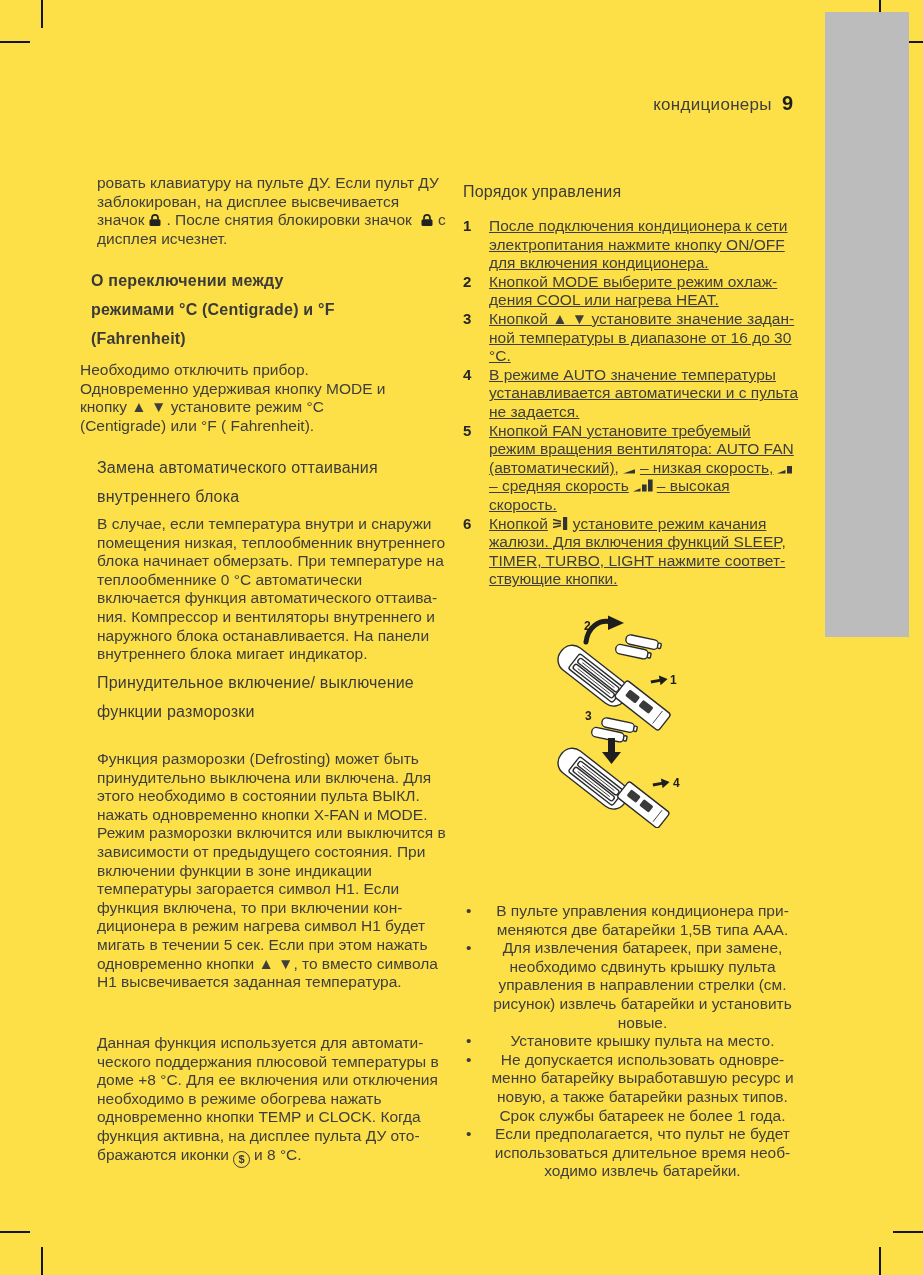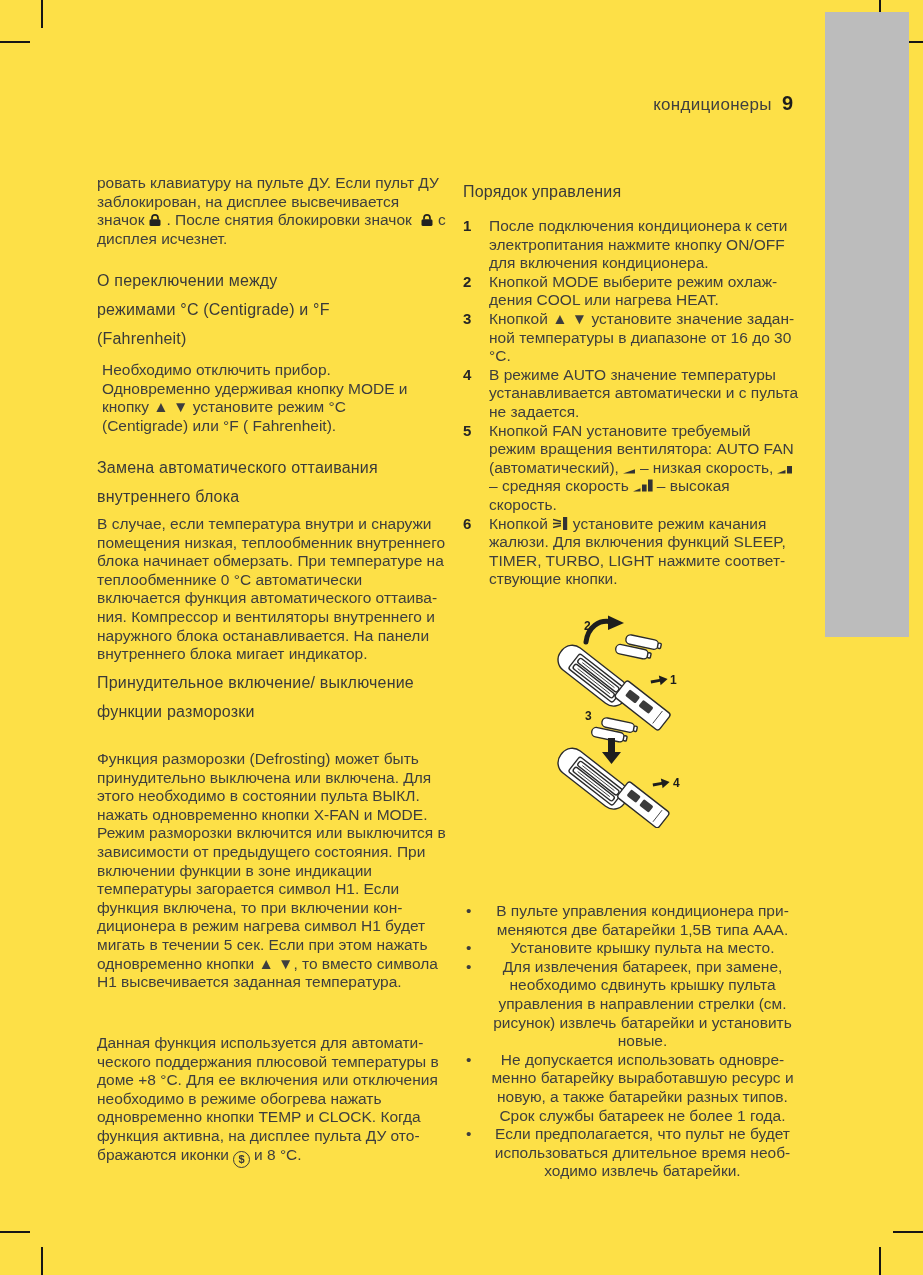--- a/index.html
+++ b/index.html
@@ -20,21 +20,21 @@
   .header-chapter { font-size:17px; color:#3f3f3f; letter-spacing:0.3px; }
   .header-page-num { font-size:20px; font-weight:700; color:#1d1d1d; margin-left:10px; }
 
   .heading { font-size:16px; line-height:29px; font-weight:400; color:#3a3a3a; letter-spacing:0.2px; }
   .body-text { font-size:15.5px; line-height:18.6px; color:#3e3e3e; -webkit-hyphens:manual; hyphens:manual; }
 
   
   .steps { }
   .step { display:flex; align-items:flex-start; }
   .step-num { flex:0 0 26px; width:26px; font-weight:700; color:#262626; font-size:15px; line-height:18.6px; }
-  .step-body { flex:1; }
+  .step-body { flex:1;text-decoration:underline; }
 
   
   .bullet { position:relative; padding-left:21px;text-align:center; }
   .bullet::before { content:"•"; position:absolute; left:3px; top:0; color:#3e3e3e; }
 
   
   .inline-icon { display:inline-block; vertical-align:-1px; margin:0 4px; }
   .icon-lock { vertical-align:-2px; }
   .icon-swing { vertical-align:-2px; margin:0 5px; }
   .circle-icon {
@@ -70,22 +70,22 @@
     <span>ровать клавиатуру на пульте ДУ. Если пульт ДУ заблокирован, на дисплее высвечивается значок</span><svg class="inline-icon icon-lock" width="14" height="13" viewBox="0 0 14 13">
         <path d="M4 5.4 V3.9 a3 3 0 0 1 6 0 V5.4" fill="none" stroke="#222" stroke-width="1.7"></path>
         <rect x="1.5" y="5.2" width="11" height="6.8" rx="1.6" fill="#222"></rect>
       </svg><span>. После снятия блокировки значок</span>
     <svg class="inline-icon icon-lock" width="14" height="13" viewBox="0 0 14 13">
         <path d="M4 5.4 V3.9 a3 3 0 0 1 6 0 V5.4" fill="none" stroke="#222" stroke-width="1.7"></path>
         <rect x="1.5" y="5.2" width="11" height="6.8" rx="1.6" fill="#222"></rect>
       </svg><span>с дисплея исчезнет.</span>
   </div>
 
-  <div class="abs heading" style="left:97px; top:218px; width:256px;">О переключении между режимами °C (Centigrade) и °F (Fahrenheit)</div>
-  <div class="abs body-text" style="left:102px; top:313px; width:320px;">Необходимо отключить прибор. Одновременно удерживая кнопку MODE и кнопку ▲ ▼ установите режим °C (Centigrade) или °F ( Fahrenheit).</div>
+  <div class="abs heading" style="left:91px; top:218px; width:256px;font-weight:bold;">О переключении между режимами °C (Centigrade) и °F (Fahrenheit)</div>
+  <div class="abs body-text" style="left:80px; top:313px; width:320px;">Необходимо отключить прибор. Одновременно удерживая кнопку MODE и кнопку ▲ ▼ установите режим °C (Centigrade) или °F ( Fahrenheit).</div>
 
   <div class="abs heading" style="left:97px; top:405px; width:330px;">Замена автоматического оттаивания внутреннего блока</div>
   <div class="abs body-text" style="left:97px; top:467px; width:352px;">В случае, если температура внутри и снаружи помещения низкая, теплообменник внутрен­него блока начинает обмерзать. При темпера­туре на теплообменнике 0 °C автоматически включается функция автоматического оттаива­ния. Компрессор и вентиляторы внутреннего и наружного блока останавливается. На пане­ли внутреннего блока мигает индикатор.</div>
 
   <div class="abs heading" style="left:97px; top:620px; width:348px;">Принудительное включение/ выключение функции разморозки</div>
   <div class="abs body-text" style="left:97px; top:702px; width:352px;">Функция разморозки (Defrosting) может быть принудительно выключена или включена. Для этого необходимо в состоянии пульта ВЫКЛ. нажать одновременно кнопки X-FAN и MODE. Режим разморозки включится или выключит­ся в зависимости от предыдущего состояния. При включении функции в зоне индикации температуры загорается символ H1. Если функция включена, то при включении кон­диционера в режим нагрева символ H1 будет мигать в течении 5 сек. Если при этом нажать одновременно кнопки ▲ ▼, то вместо символа H1 высвечивается заданная температура.</div>
 
   <div class="abs body-text" style="left:97px; top:986px; width:352px;">
     <span>Данная функция используется для автомати­ческого поддержания плюсовой температуры в доме +8 °C. Для ее включения или отключе­ния необходимо в режиме обогрева нажать одновременно кнопки TEMP и CLOCK. Когда функция активна, на дисплее пульта ДУ ото­бражаются иконки</span><span class="circle-icon"><span>$</span></span><span>и 8 °C.</span>
   </div>
@@ -203,19 +203,19 @@
       </g>
     </g>
     <text x="28" y="16">2</text>
     <text x="114" y="70">1</text>
     <text x="29" y="106">3</text>
     <text x="117" y="173">4</text>
   </svg>
 
   <div class="abs body-text" style="left:463px; top:854px; width:338px;">
     <div class="bullet">В пульте управления кондиционера при­меняются две батарейки 1,5В типа ААА.</div>
+    <div class="bullet">Для извлечения батареек, при замене, необходимо сдвинуть крышку пульта управления в направлении стрелки (см. рисунок) извлечь батарейки и установить новые.</div>
     <div class="bullet">Установите крышку пульта на место.</div>
-    <div class="bullet">Для извлечения батареек, при замене, необходимо сдвинуть крышку пульта управления в направлении стрелки (см. рисунок) извлечь батарейки и установить новые.</div>
     <div class="bullet">Не допускается использовать одновре­менно батарейку выработавшую ресурс и новую, а также батарейки разных типов. Срок службы батареек не более 1 года.</div>
     <div class="bullet">Если предполагается, что пульт не будет использоваться длительное время необ­ходимо извлечь батарейки.</div>
   </div>
 
 </div>
 
 </body></html>

